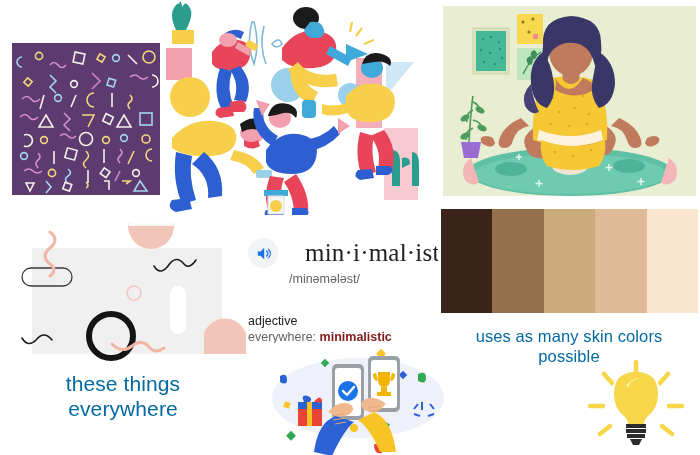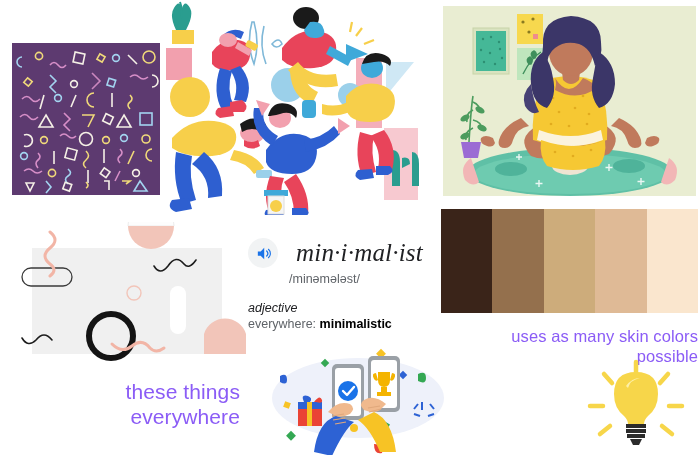--- a/index.html
+++ b/index.html
@@ -18,38 +18,38 @@
   #dancers{left:160px;top:0px;width:280px;height:215px;background:#ffffff;}
 
   
   #yoga{left:443px;top:6px;width:253px;height:190px;background:#e9edd2;}
 
   
   #abstract{left:8px;top:222px;width:238px;height:140px;background:#ffffff;}
 
   
   #dict{left:248px;top:238px;width:190px;height:105px;background:#fff;}
-  .dict-head{display:flex;align-items:center;gap:18px;font-style:italic;}
+  .dict-head{display:flex;align-items:center;gap:27px;}
   .spk{width:30px;height:30px;border-radius:50%;background:#f1f3f4;
        display:flex;align-items:center;justify-content:center;flex:0 0 auto;}
   .dword{font-size:25px;color:#202124;letter-spacing:.2px;white-space:nowrap;
          font-family:"Liberation Serif","DejaVu Serif",serif;}
   .dphon{font-size:12.5px;color:#5f6368;margin:4px 0 8px 41px;}
-  .dpos{font-size:12.5px;color:#202124;font-style:italic;margin-top:15px;}
+  .dpos{font-size:12.5px;color:#202124;margin-top:28px;}
   .dsyn{font-size:12.5px;color:#5f6368;margin-top:2px;}
-  .dsyn b{color:#000000;}
+  .dsyn b{color:#7f1d1d;}
 
   
   #palette{left:441px;top:209px;width:257px;height:104px;display:flex;}
   #palette .sw{flex:1 1 0;height:100%;}
 
   
-  .cap{position:absolute;text-align:right;color:#8b5cf6;
+  .cap{position:absolute;text-align:center;color:#0369a1;
        font-size:21px;line-height:1.18;letter-spacing:.1px;}
-  #cap-things{left:6px;top:380px;width:234px;}
+  #cap-things{left:6px;top:372px;width:234px;}
   #cap-skin{left:440px;top:327px;width:258px;font-size:16.5px;line-height:1.2;}
 
   
   #phones{left:262px;top:346px;width:190px;height:109px;}
 
   
   #bulb{left:586px;top:358px;width:100px;height:92px;}
 </style>
 </head>
 <body>

